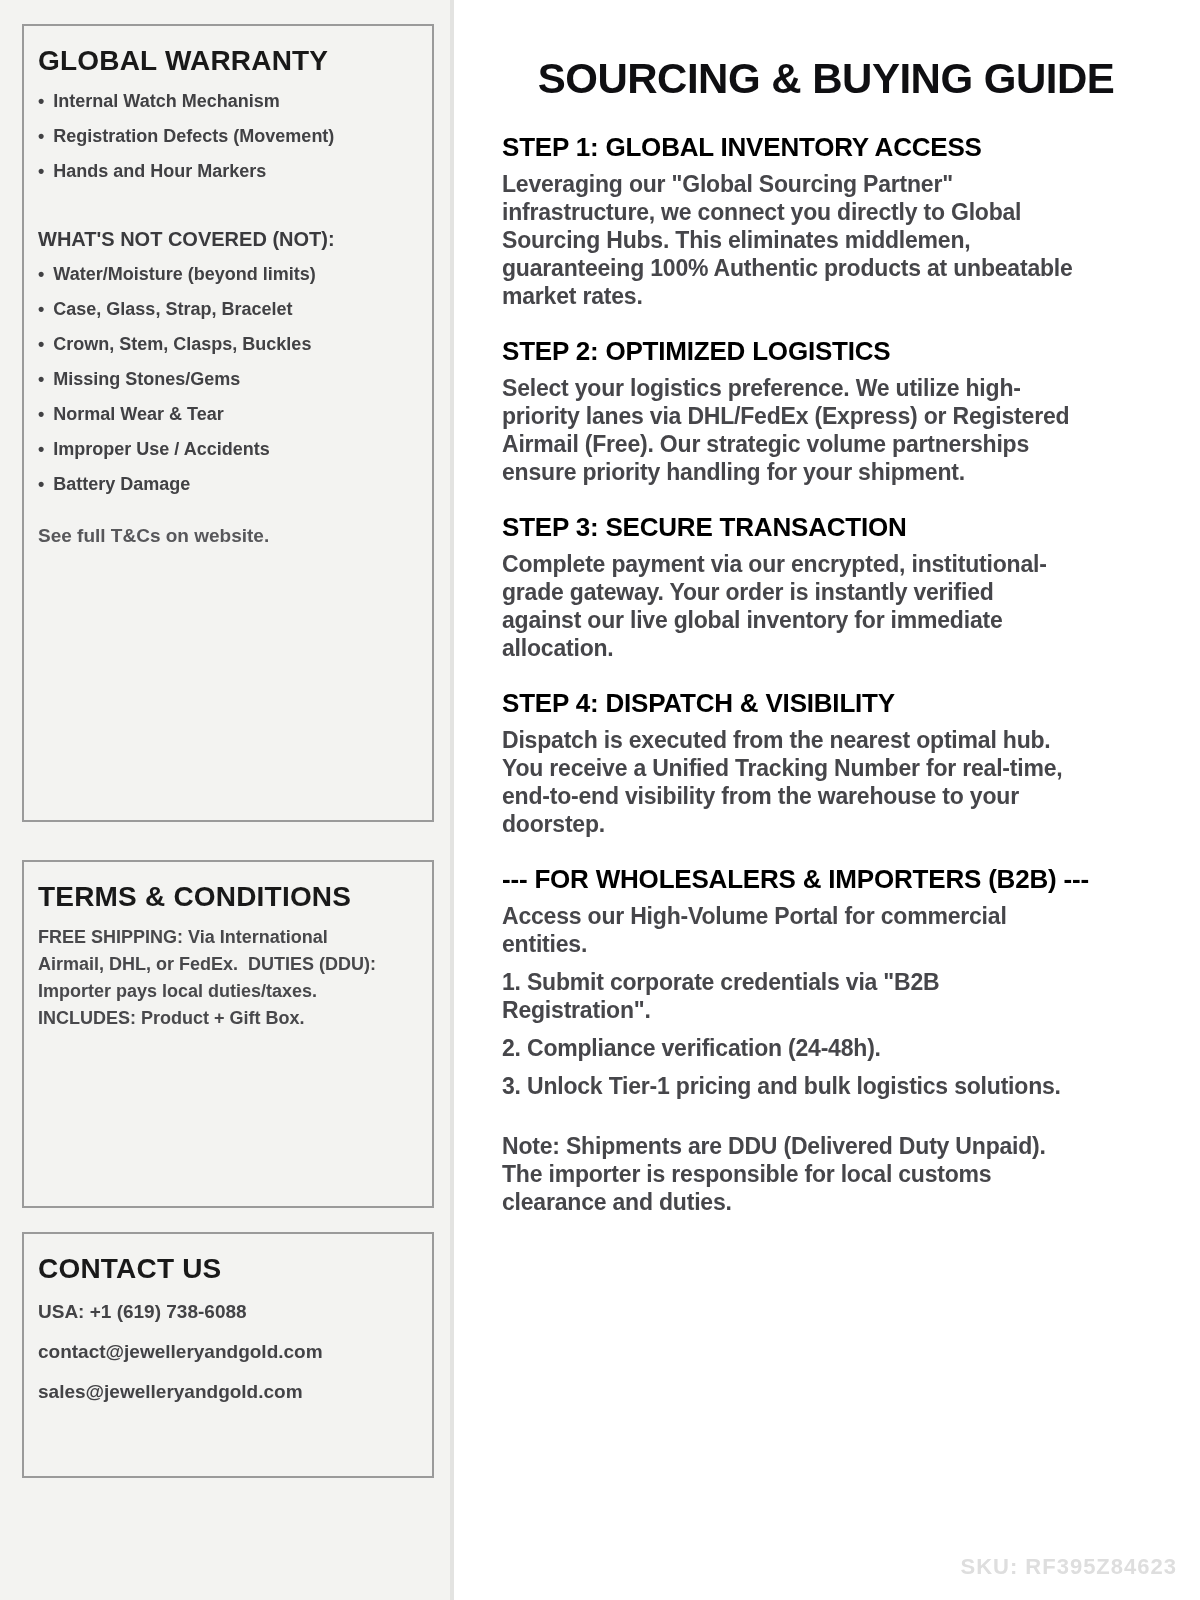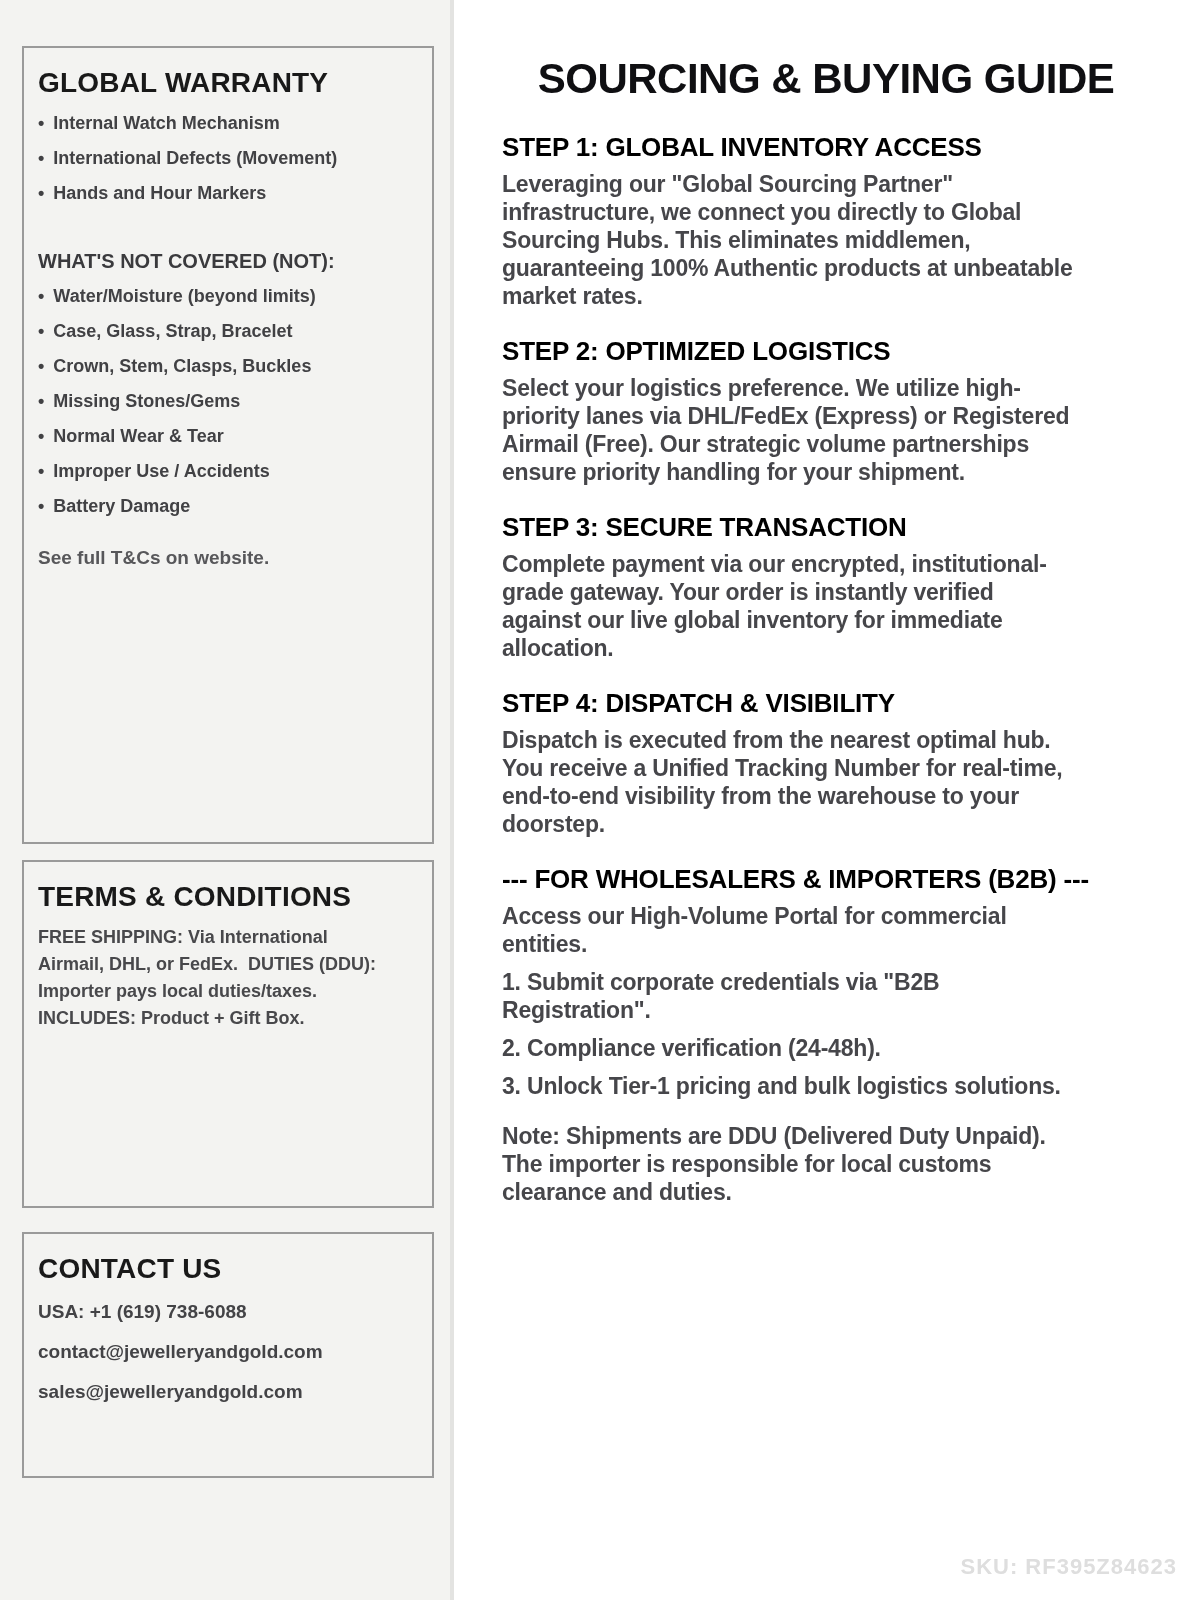--- a/index.html
+++ b/index.html
@@ -9,21 +9,21 @@
     -webkit-font-smoothing:antialiased;
   }
   .sidebar{
     position:absolute;left:0;top:0;width:454px;height:1600px;
     background:#f3f3f1;border-right:4px solid #e3e3e1;box-sizing:border-box;
   }
   .panel{
     position:absolute;left:22px;width:412px;box-sizing:border-box;
     border:2px solid #9a9a9a;padding:12px 14px;background:#f3f3f1;
   }
-  .panel-warranty{top:46px;height:798px;}
+  .panel-warranty{top:24px;height:798px;}
   .panel-terms{top:860px;height:348px;}
   .panel-contact{top:1232px;height:246px;}
   .panel h2{
     margin:6px 0 0;font-size:28px;line-height:34px;font-weight:bold;
     color:#191919;letter-spacing:.2px;
   }
   .sub{
     margin:10px 0 0;font-size:20px;line-height:24px;font-weight:bold;color:#3a3a3d;
   }
   .sub.second{margin-top:38px;}
@@ -48,38 +48,38 @@
   .content{position:absolute;left:44px;top:120px;width:600px;}
   .content h3{
     margin:26px 0 8px;font-size:26px;line-height:30px;font-weight:bold;
     color:#000000;letter-spacing:-.2px;
   }
   .content section:first-child h3{margin-top:12px;}
   .content p{
     margin:0 0 10px;max-width:575px;font-size:23px;line-height:28px;font-weight:bold;
     color:#46464a;letter-spacing:-.2px;
   }
-  .content p.note-para{margin-top:22px;}
+  .content p.note-para{margin-top:32px;}
   .sku{
     position:absolute;top:1554px;right:23px;font-size:22px;line-height:26px;
     font-weight:bold;color:#dedede;letter-spacing:1px;
   }
 </style>
 </head>
 <body>
 
 <div class="page">
 
   <aside class="sidebar">
 
     <section class="panel panel-warranty">
       <h2>GLOBAL WARRANTY</h2>
       <ul class="blist">
         <li><span class="dot">•</span><span>Internal Watch Mechanism</span></li>
-        <li><span class="dot">•</span><span>International Defects (Movement)</span></li>
+        <li><span class="dot">•</span><span>Registration Defects (Movement)</span></li>
         <li><span class="dot">•</span><span>Hands and Hour Markers</span></li>
       </ul>
       <div class="sub second">WHAT'S NOT COVERED (NOT):</div>
       <ul class="blist">
         <li><span class="dot">•</span><span>Water/Moisture (beyond limits)</span></li>
         <li><span class="dot">•</span><span>Case, Glass, Strap, Bracelet</span></li>
         <li><span class="dot">•</span><span>Crown, Stem, Clasps, Buckles</span></li>
         <li><span class="dot">•</span><span>Missing Stones/Gems</span></li>
         <li><span class="dot">•</span><span>Normal Wear &amp; Tear</span></li>
         <li><span class="dot">•</span><span>Improper Use / Accidents</span></li>

